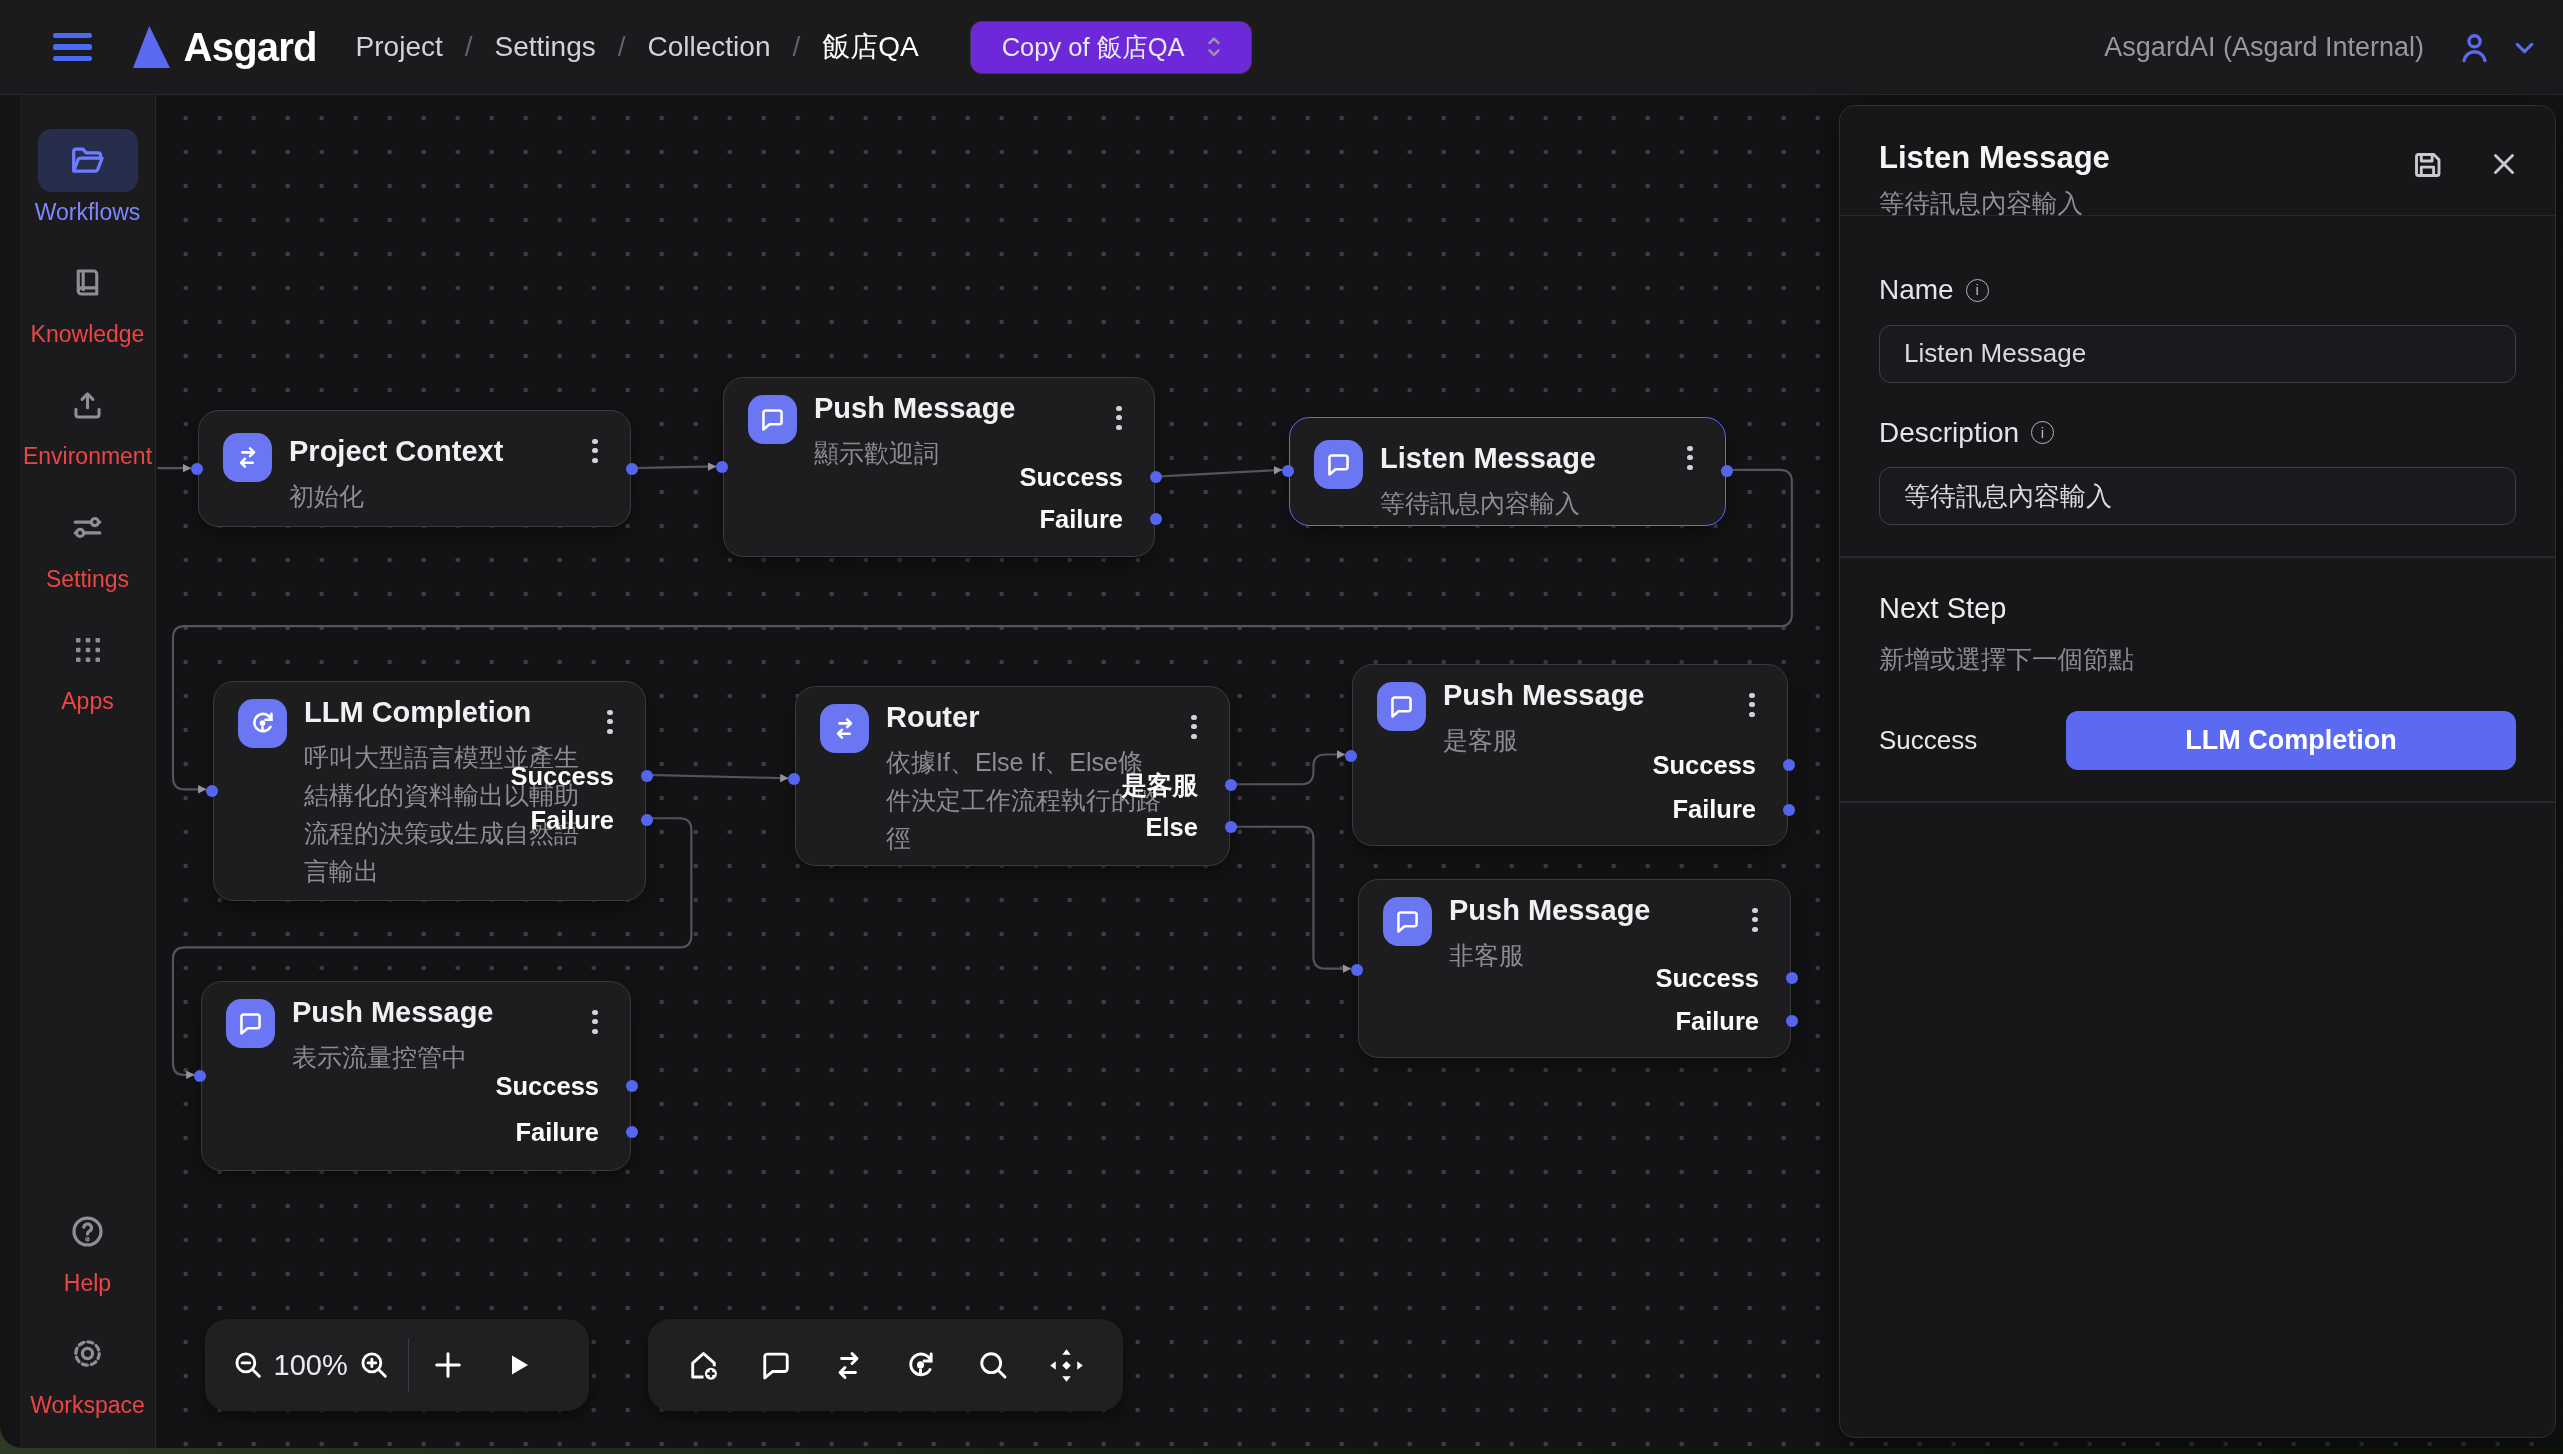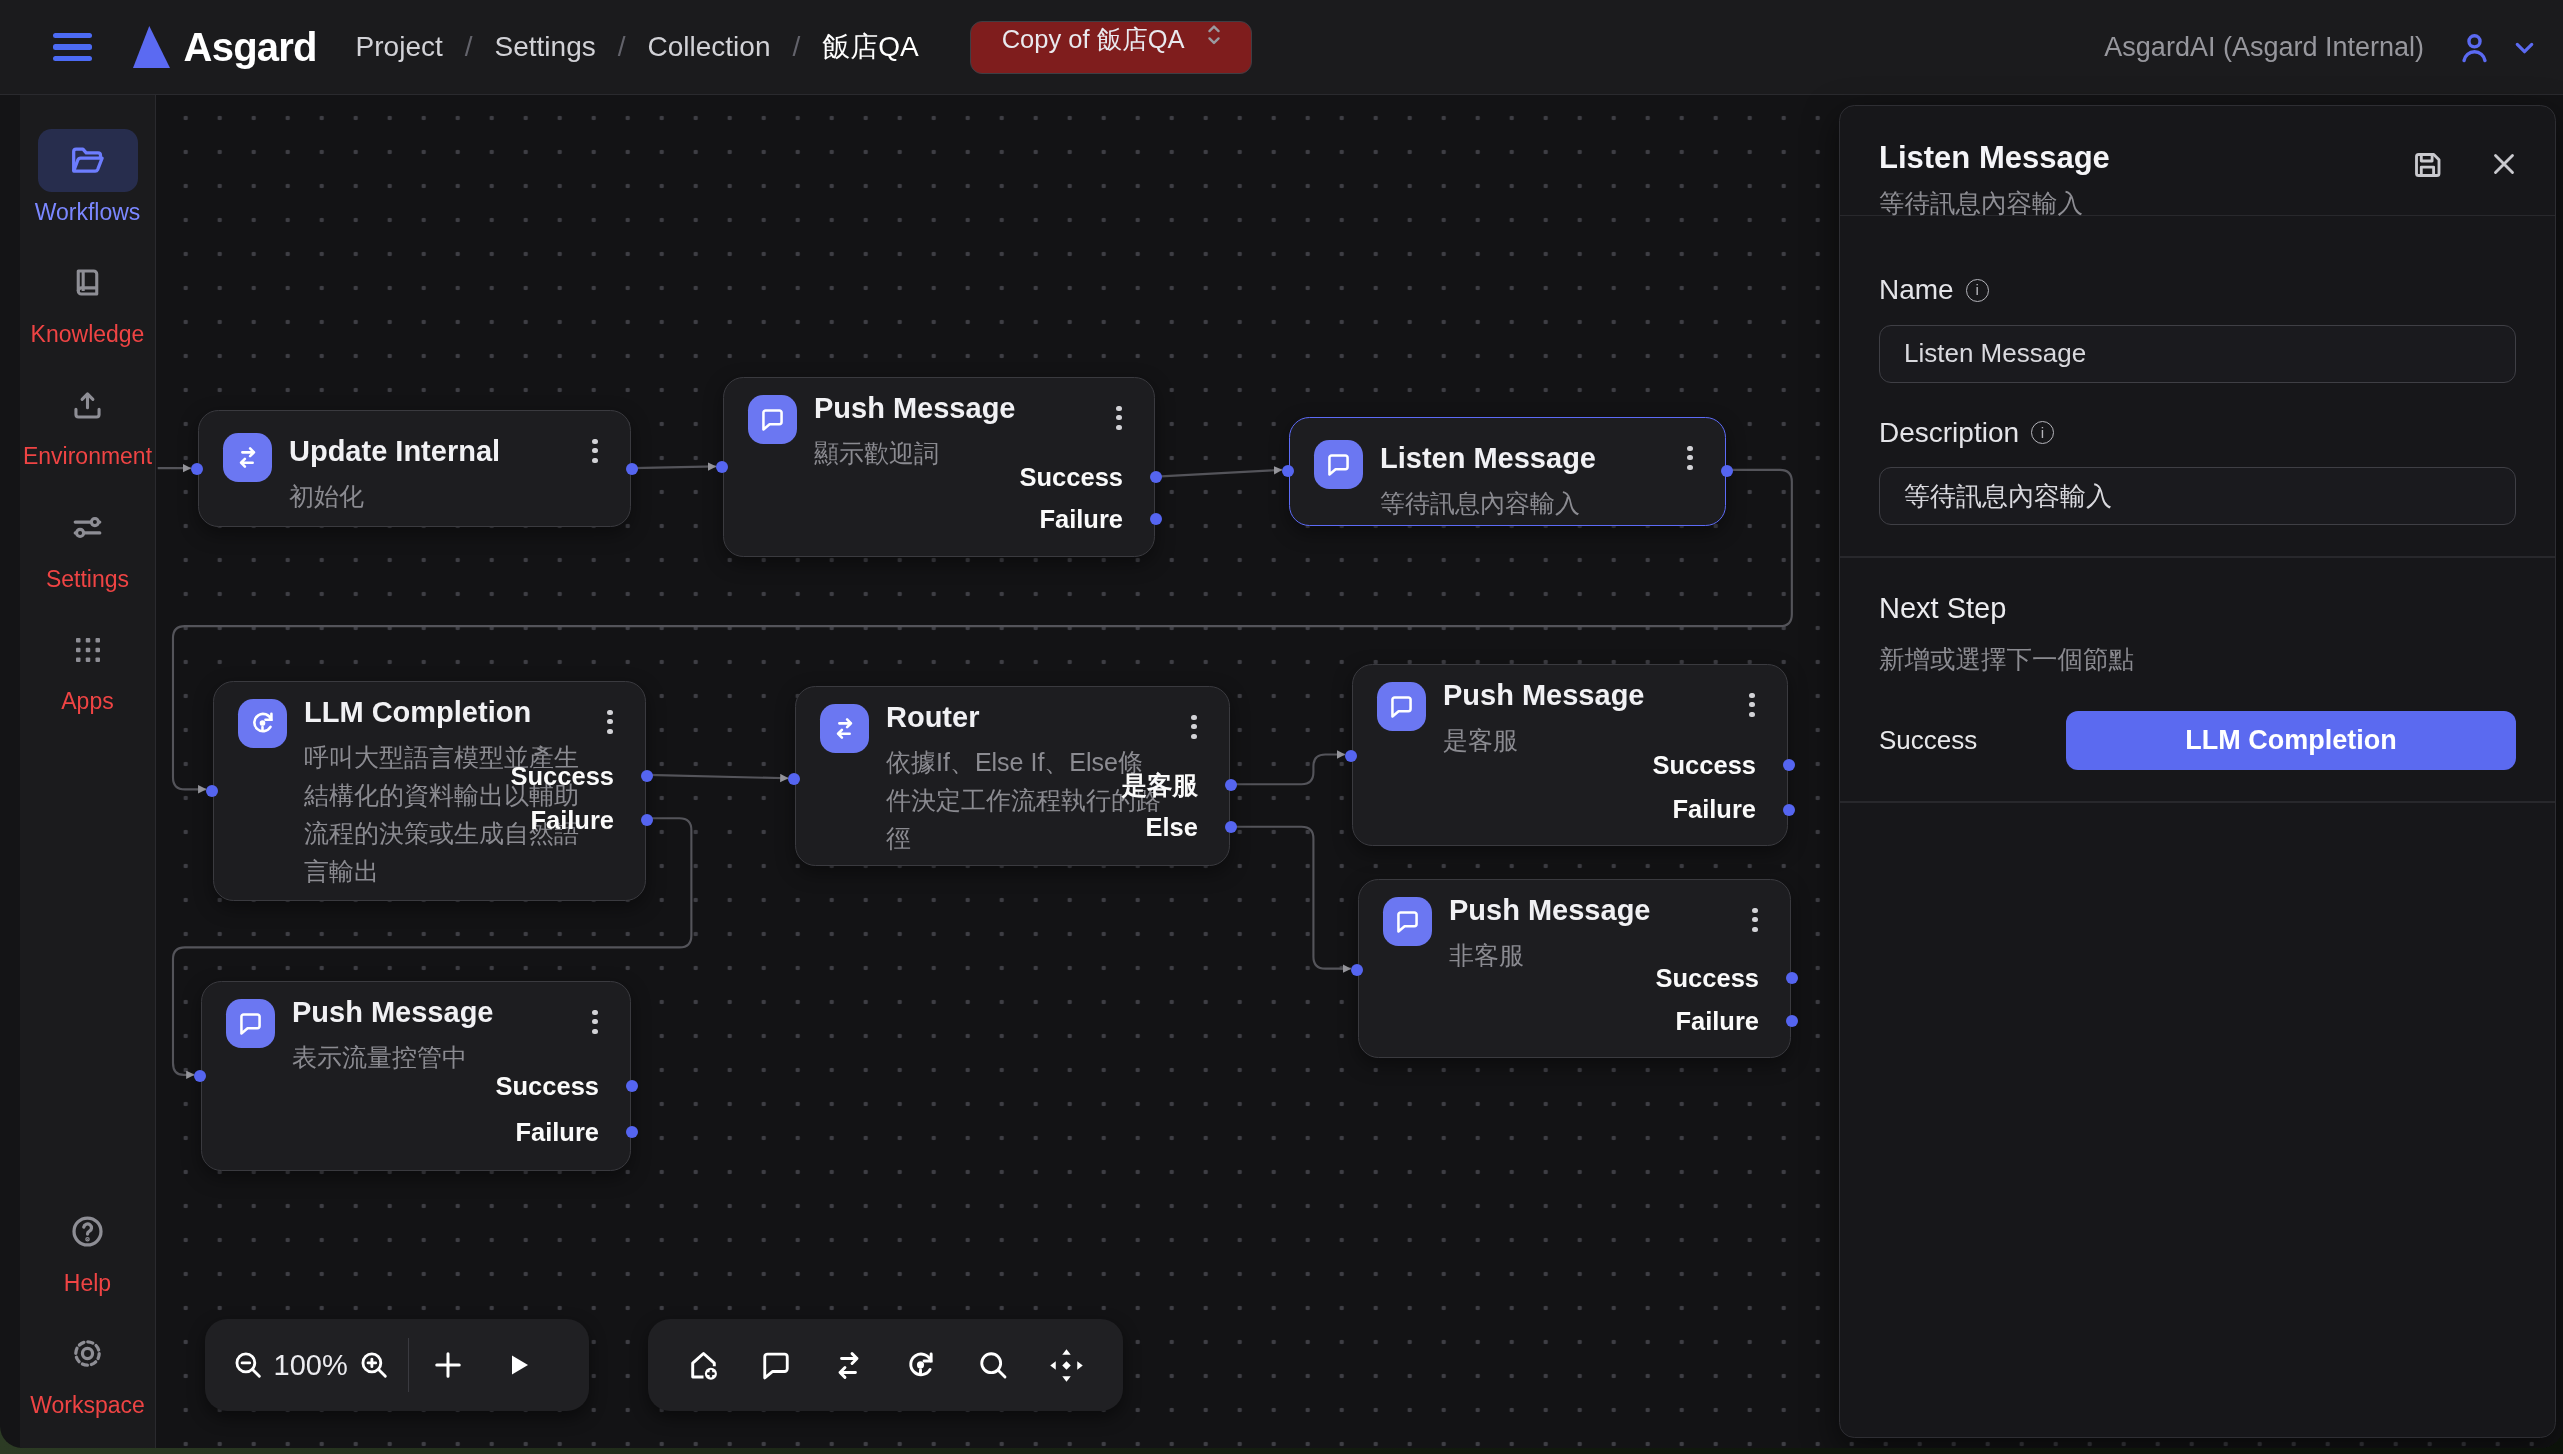--- a/index.html
+++ b/index.html
@@ -10,21 +10,21 @@
   
   #topbar { height:95px; flex:0 0 95px; background:#1b1b1d; border-bottom:1.7px solid #2a2a2e; display:flex; align-items:center; }
   .burger { margin-left:53px; width:39px; cursor:pointer; }
   .burger i { display:block; height:5.1px; border-radius:2.5px; background:#4c6bf4; margin:6px 0; }
   .logo-tri { margin-left:41px; width:37px; height:42px; background:#5b6af2; clip-path:polygon(44% 0,100% 100%,0 100%); }
   .brand { margin-left:13.6px; font-size:40px; font-weight:700; color:#fff; letter-spacing:-0.8px; }
   .crumbs { margin-left:39px; display:flex; align-items:center; gap:22px; font-size:28px; }
   .crumbs .ci { color:#d2d2d7; cursor:pointer; }
   .crumbs .sep { color:#63636b; }
   .crumbs .cur { color:#ffffff; }
-  .ver-pill { margin-left:51px; height:53px; padding:0 25.5px 0 31px; border:1.7px solid #3e3e44; border-radius:12px; display:flex; gap:18.7px; color:#e9e9ee; font-size:25.5px; cursor:pointer; background:#7f1d1d; }
+  .ver-pill { margin-left:51px; height:53px; padding:0 25.5px 0 31px; border:1.7px solid #3e3e44; border-radius:12px; display:flex; align-items:center; gap:18.7px; color:#e9e9ee; font-size:25.5px; cursor:pointer; background:#6d28d9; }
   .topbar-right { margin-left:auto; display:flex; align-items:center; margin-right:24px; }
   .account-label { color:#97979d; font-size:27px; }
   .person { margin-left:32px; }
   .acct-chev { margin-left:17px; }
 
   
   #main { flex:1; display:flex; min-height:0;padding-left:20px; }
   #sidebar { width:136px; flex:0 0 136px; background:#1b1b1d; border-right:1.7px solid #2a2a2e; display:flex; flex-direction:column; align-items:center; padding:34px 0 29px 0; }
   .side-item { display:flex; flex-direction:column; align-items:center; margin-bottom:25.5px; cursor:pointer; width:127px; }
   .side-item .ic { width:100px; height:63px; border-radius:13.6px; display:flex; align-items:center; justify-content:center; }
@@ -214,21 +214,21 @@
           <path d="M 1266 861 L 1348 861 Q 1362 861 1362 875 L 1362 1014 Q 1362 1028 1376 1028 L 1406 1028" fill="none" stroke="#54545a" stroke-width="2.5" marker-end="url(#arr)"></path>
         </svg>
       <div id="nodes">
           <div class="node simple" style="left: 42px; top: 315px; width: 433px; height: 117px;">
             <span class="nicon">
               <svg width="31" height="31" viewBox="0 0 24 24" fill="none" stroke="#ffffff" stroke-width="2" stroke-linecap="round" stroke-linejoin="round">
                 <path d="M8 8h9m0 0-3-3m3 3-3 3"></path>
                 <path d="M16 16H7m0 0 3-3m-3 3 3 3"></path>
               </svg>
             </span>
-            <div class="ntitle">Update Internal</div>
+            <div class="ntitle">Project Context</div>
             <div class="nsub">初始化</div>
             <span class="kebab">
               <i></i>
               <i></i>
               <i></i>
             </span>
             <span class="port in" style="top:52px"></span>
             <span class="port out" style="top:52px"></span>
           </div>
           <div class="node" style="left: 567px; top: 282px; width: 432px; height: 180px;">

